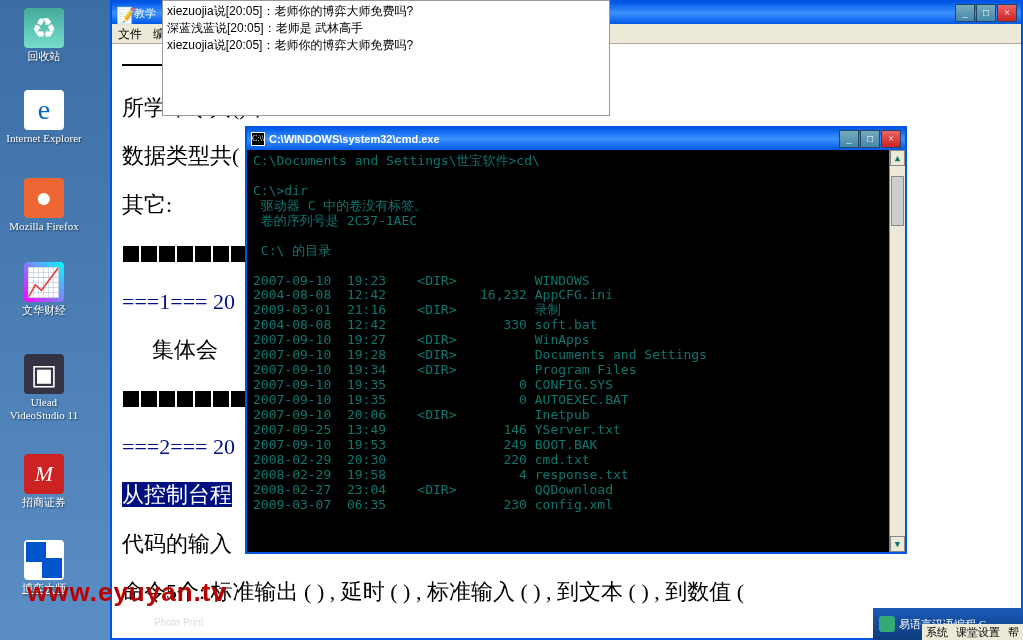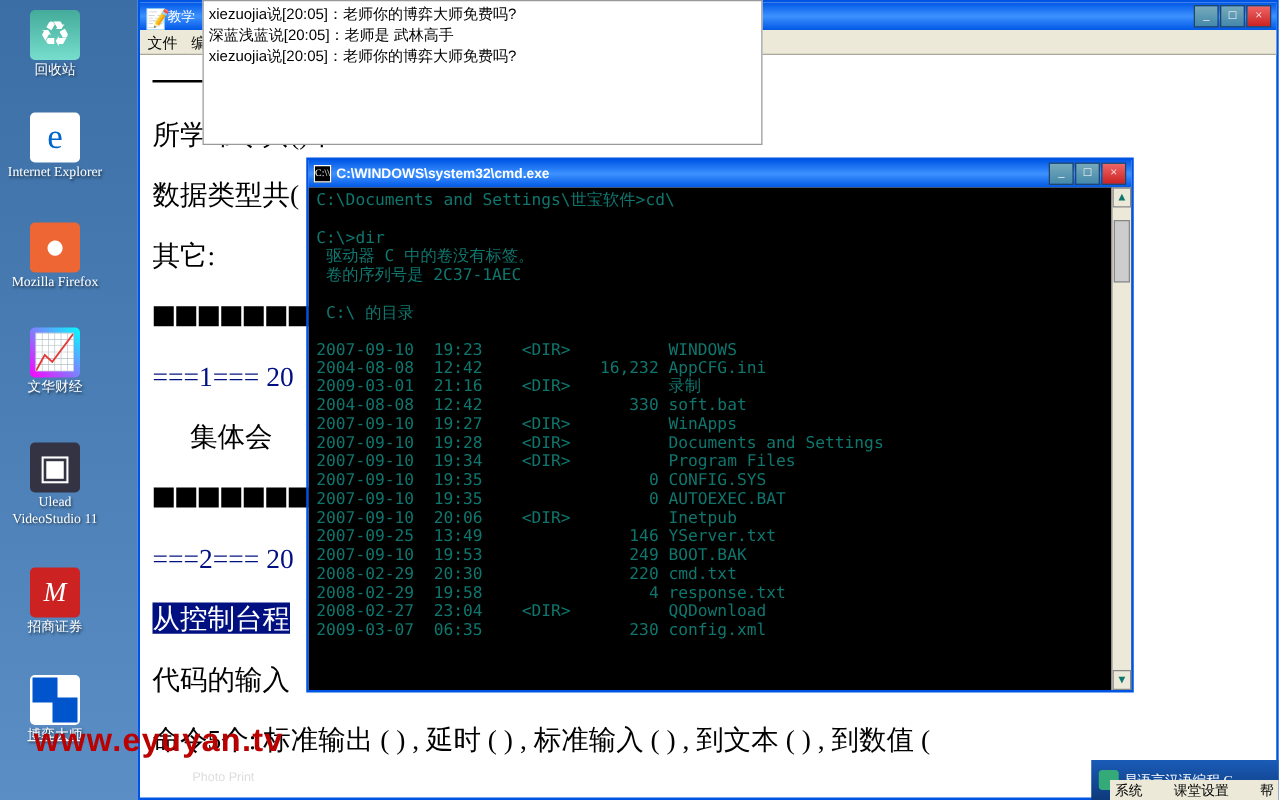--- a/index.html
+++ b/index.html
@@ -100,21 +100,21 @@
   font-family: Arial,sans-serif; letter-spacing:1px;
 }
 .bottom-bar {
   position: absolute; bottom: 0; right: 0; height: 32px; width:150px;
   background: linear-gradient(#1a5bb8,#0d3a7a);
   display:flex; align-items:center; padding:0 6px; color:#fff; font-size:11px;
 }
 .bottom-bar .bico{width:16px;height:16px;background:#3a7;border-radius:3px;margin-right:4px;}
 .bottom-menu {
   position:absolute; bottom:0; right:0; height:16px;
-  background:#ece9d8; font-size:11px; padding:1px 4px; display:flex; gap:25px;
+  background:#ece9d8; font-size:11px; padding:1px 4px; display:flex; gap:8px;
 }
 .photo-lbl{position:absolute;bottom:12px;left:106px;color:#ddd;font-size:10px;font-family:Arial;margin-left:48px;}
 </style>
 </head>
 <body>
 
 <div id="icons-host">
     <div class="desktop-icon recycle" style="left: 6px; top: 8px;">
       <div class="ico">♻</div>
       <div class="lbl">回收站</div>

